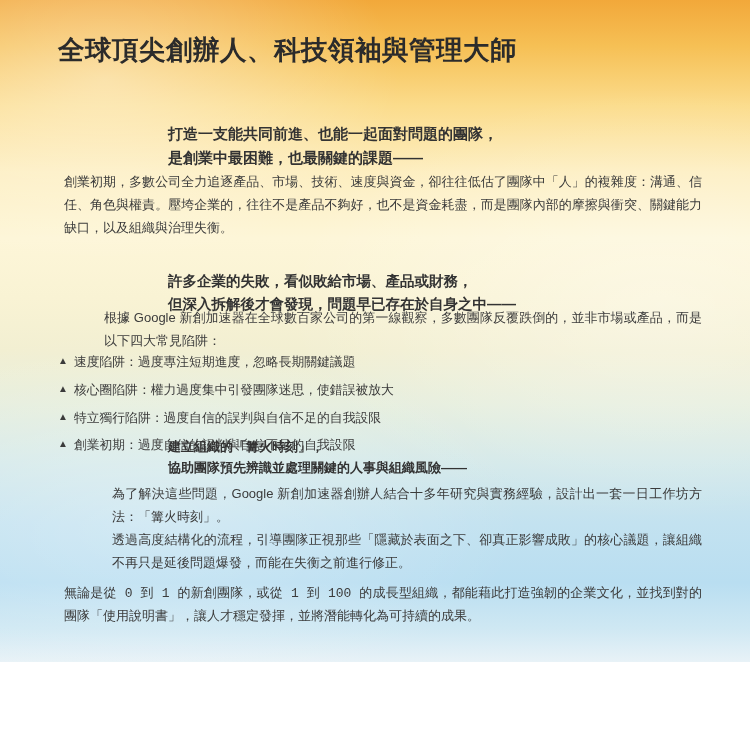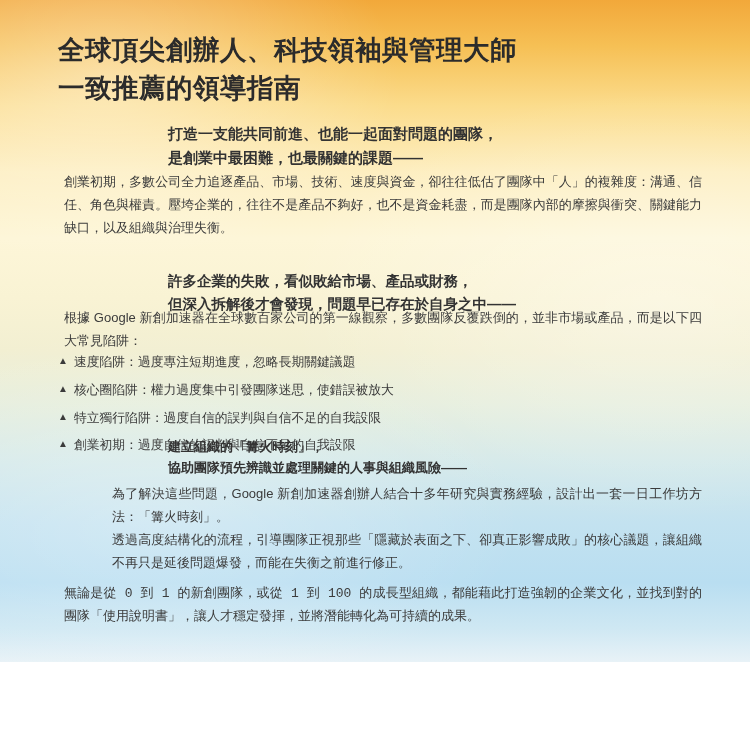--- a/index.html
+++ b/index.html
@@ -90,21 +90,21 @@
   .sub-2 {
     position: absolute;
     top: 270px;
     left: 168px;
     right: 50px;
     font-weight: bold;
     font-size: 14.5px;
     line-height: 1.62;
     color: #333333;
   }
-  .para-2 { top: 306px; }
+  .para-2 { top: 306px; margin-left: 40px; }
 
   .traps {
     position: absolute;
     top: 352px;
     left: 58px;
     right: 48px;
     font-size: 12.8px;
     line-height: 1.55;
     color: #3b3b3b;
   }
@@ -134,21 +134,20 @@
   .para-4 { top: 582px; font-family: Liberation Mono, monospace; }
 </style>
 </head>
 <body>
 
 <div class="page">
   <div class="content">
 
     <div class="headline">
       <span class="l1">全球頂尖創辦人、科技領袖與管理大師</span>
-      <span class="l2">一致推薦的領導指南</span>
     </div>
 
     <div class="lead">
       <div>打造一支能共同前進、也能一起面對問題的團隊，</div>
       <div>是創業中最困難，也最關鍵的課題——</div>
     </div>
 
     <div class="para para-1">創業初期，多數公司全力追逐產品、市場、技術、速度與資金，卻往往低估了團隊中「人」的複雜度：溝通、信任、角色與權責。壓垮企業的，往往不是產品不夠好，也不是資金耗盡，而是團隊內部的摩擦與衝突、關鍵能力缺口，以及組織與治理失衡。</div>
 
     <div class="sub-2">

